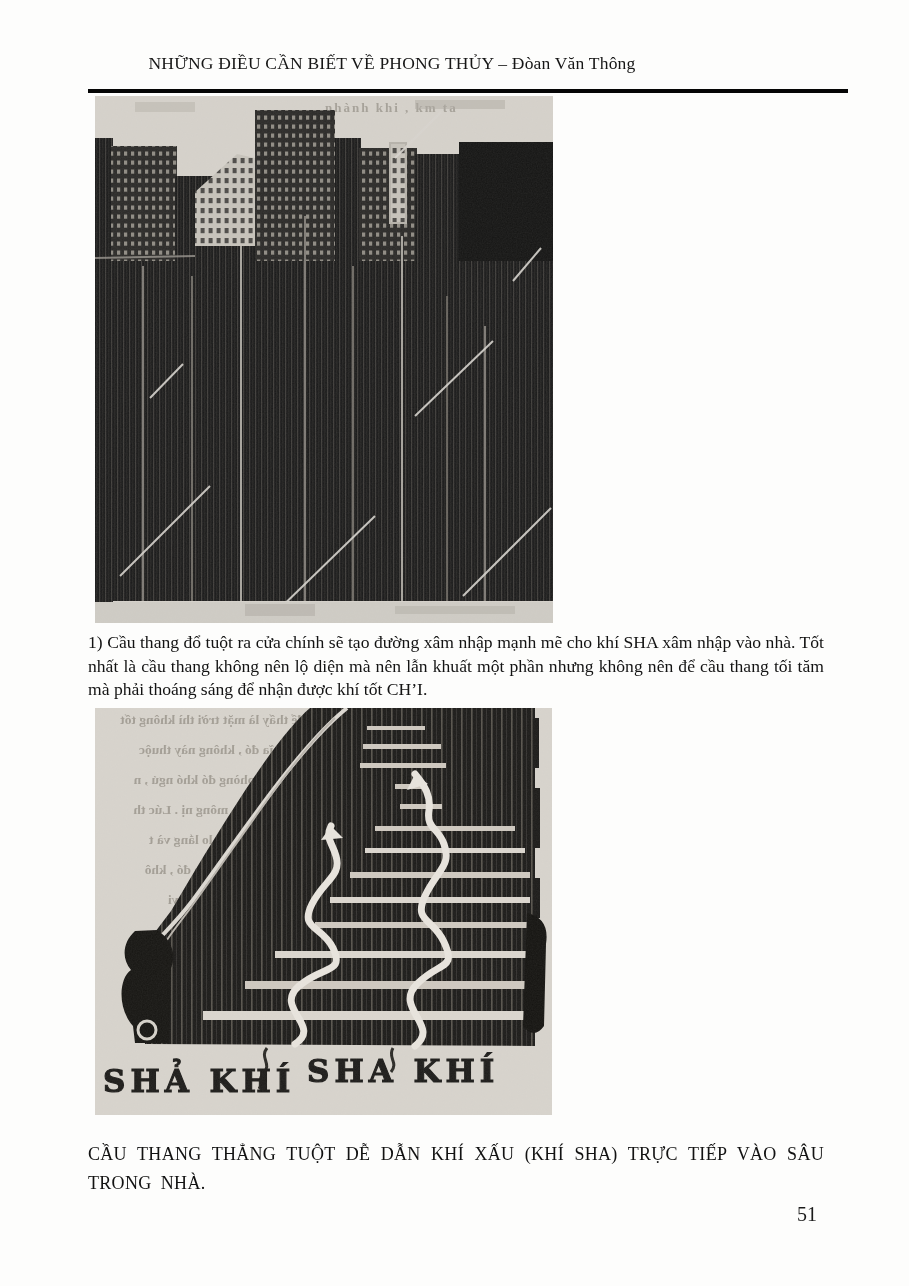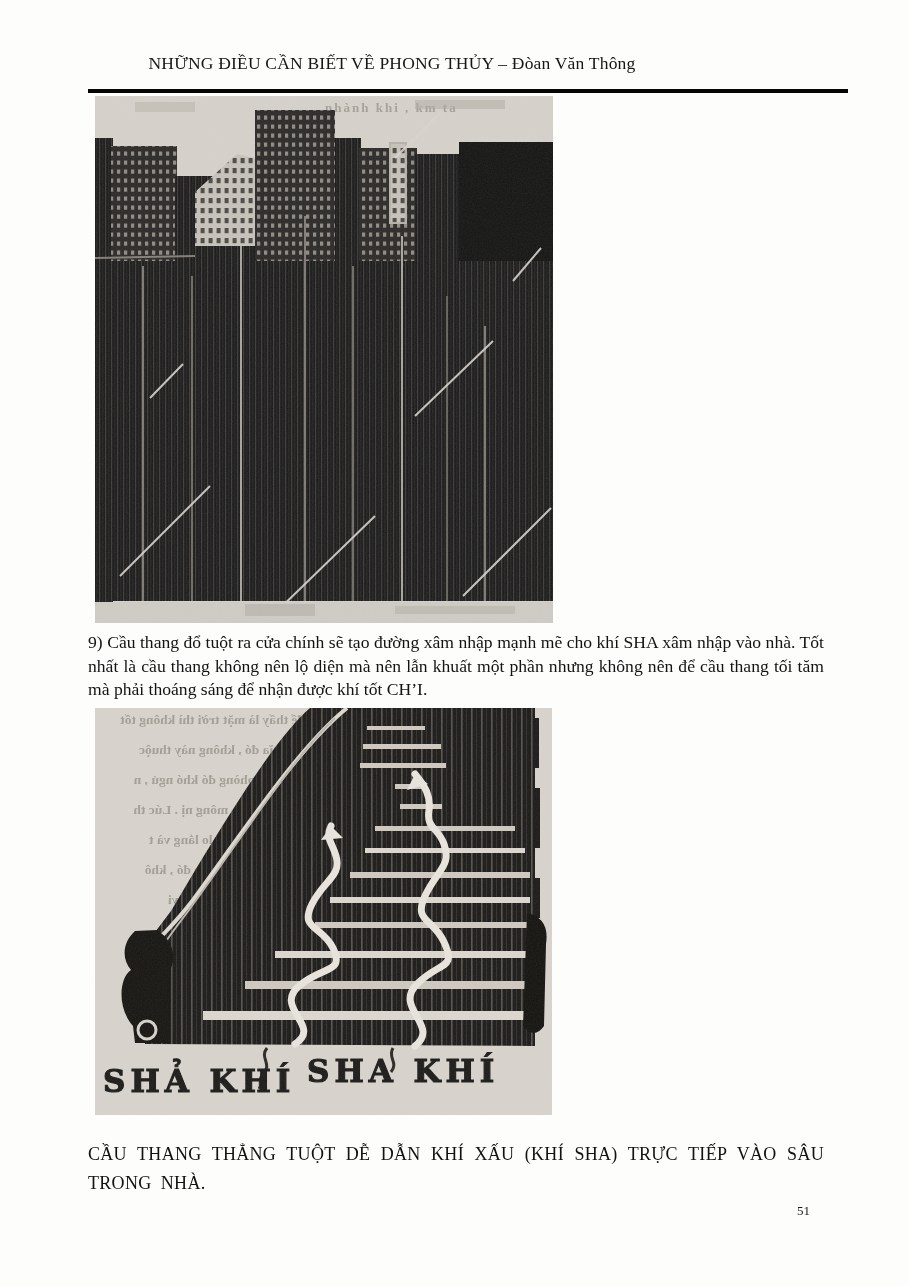--- a/index.html
+++ b/index.html
@@ -20,21 +20,21 @@
   .para{
     position:absolute;left:88px;top:631px;width:736px;
     font-size:17.6px;line-height:23.5px;text-align:justify;color:#131313;
   }
   .caption{
     position:absolute;left:88px;top:1140px;width:736px;
     font-size:18px;line-height:29px;text-align:justify;word-spacing:4.5px;
     letter-spacing:.3px;color:#121212;
   }
   .page-number{
-    position:absolute;left:797px;top:1203px;font-size:13px;color:#1a1a1a;
+    position:absolute;left:797px;top:1203px;font-size:20px;color:#1a1a1a;
   }
   svg{display:block;}
 </style>
 </head>
 <body>
 
 <div id="page">
 
   <div class="header-title">NHỮNG ĐIỀU CẦN BIẾT VỀ PHONG THỦY – Đòan Văn Thông</div>
   <div class="header-rule"></div>
@@ -109,21 +109,21 @@
       <line x1="0" y1="162" x2="100" y2="160" stroke="#9a968f" stroke-width="2" opacity="0.8"></line>
 
       <rect x="0" y="506" width="458" height="21" fill="#cfccc5"></rect>
       <rect x="150" y="508" width="70" height="12" fill="#b2aea6" opacity="0.6"></rect>
       <rect x="300" y="510" width="120" height="8" fill="#b2aea6" opacity="0.5"></rect>
 
       <rect x="0" y="0" width="458" height="527" filter="url(#grain1)" opacity="0.22"></rect>
     </svg>
   </div>
 
-  <div class="para">9) Cầu thang đổ tuột ra cửa chính sẽ tạo đường xâm nhập mạnh mẽ cho khí SHA xâm nhập vào nhà. Tốt nhất là cầu thang không nên lộ diện mà nên lẫn khuất một phần nhưng không nên để cầu thang tối tăm mà phải thoáng sáng để nhận được khí tốt CH’I.</div>
+  <div class="para">1) Cầu thang đổ tuột ra cửa chính sẽ tạo đường xâm nhập mạnh mẽ cho khí SHA xâm nhập vào nhà. Tốt nhất là cầu thang không nên lộ diện mà nên lẫn khuất một phần nhưng không nên để cầu thang tối tăm mà phải thoáng sáng để nhận được khí tốt CH’I.</div>
 
   <div class="figure" id="fig2">
     <svg width="457" height="407" viewBox="0 0 457 407">
       <defs>
         <pattern id="bal" width="10" height="12" patternUnits="userSpaceOnUse">
           <rect width="10" height="12" fill="#1b1a18"></rect>
           <rect x="6" width="1.6" height="12" fill="#57534c"></rect>
           <rect x="1" width="0.9" height="12" fill="#343230"></rect>
         </pattern>
         <filter id="grain2" x="0" y="0" width="100%" height="100%">

